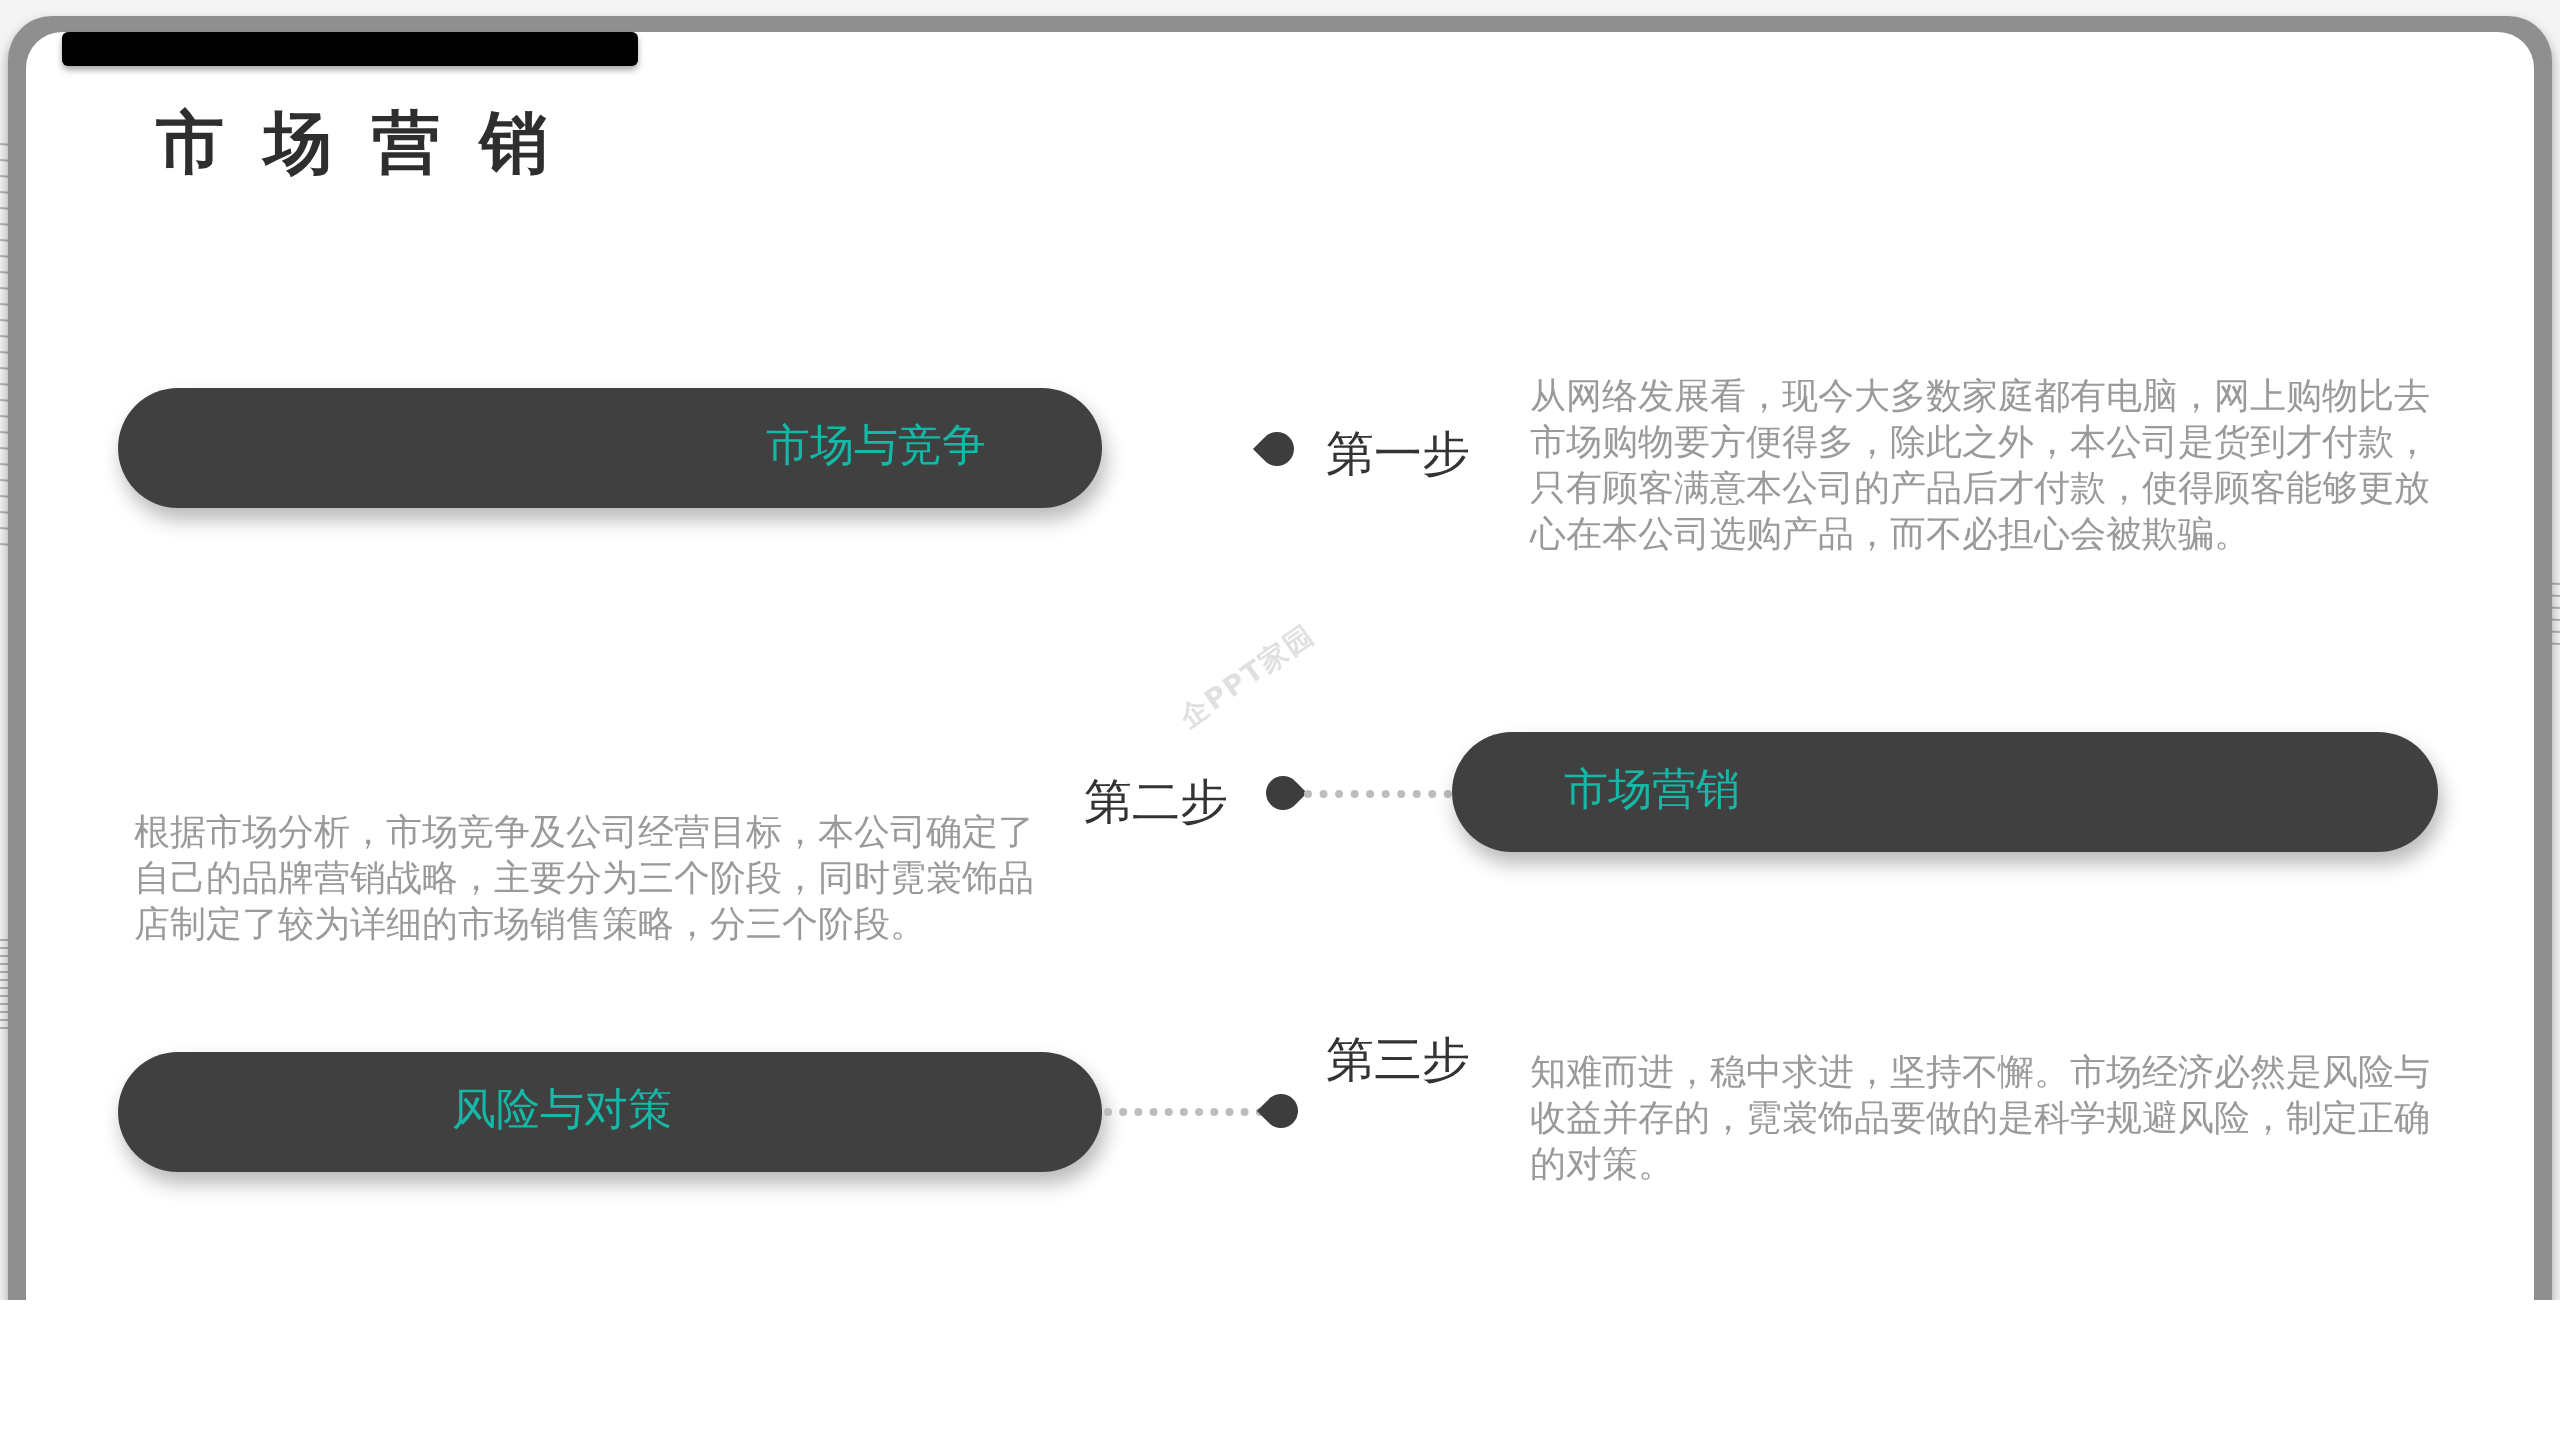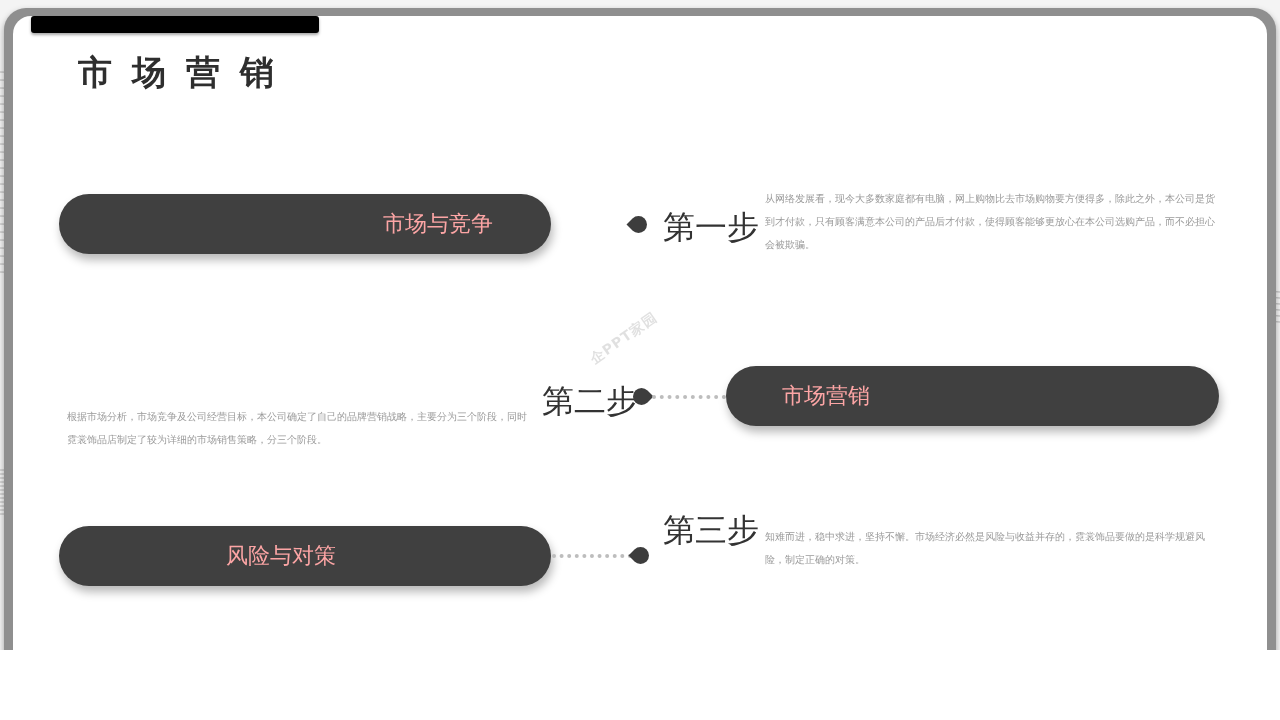--- a/index.html
+++ b/index.html
@@ -50,33 +50,33 @@
       font-weight: bold;
       letter-spacing: 20px;
       color: #2e2e2e;
       line-height: 44px;
     }
     .pill {
       position: absolute;
       height: 60px;
       border-radius: 30px;
       background: #404040;
-      color: #fca5a5;
+      color: #14b8a6;
       font-size: 22px;
       line-height: 60px;
       box-shadow: 2px 6px 10px rgba(0,0,0,0.28);
       box-sizing: border-box;
     }
     .pill-1 { left: 59px; top: 194px; width: 492px; text-align: right; padding-right: 58px; }
     .pill-2 { left: 726px; top: 366px; width: 493px; text-align: left; padding-left: 56px; }
     .pill-3 { left: 59px; top: 526px; width: 492px; text-align: center; padding-right: 48px; }
 
     .step-label {
       position: absolute;
-      font-size: 32px;
+      font-size: 24px;
       color: #333333;
       line-height: 30px;
     }
     .step-1 { left: 663px; top: 212px; }
     .step-2 { left: 542px; top: 386px; }
     .step-3 { left: 663px; top: 515px; }
 
     .drop-dot {
       position: absolute;
       width: 17px; height: 17px;
@@ -92,21 +92,21 @@
     .dotted-line {
       position: absolute;
       height: 0;
       border-top: 4px dotted #bdbdbd;
     }
     .line-2 { left: 652px; top: 395px; width: 74px; }
     .line-3 { left: 552px; top: 554px; width: 80px; }
 
     .desc {
       position: absolute;
-      font-size: 10px;
+      font-size: 18px;
       color: #9a9a9a;
       line-height: 23px;
     }
     .desc-1 { left: 765px; top: 187px; width: 458px; }
     .desc-2 { left: 67px; top: 373px; width: 460px; margin-top: 32px; }
     .desc-3 { left: 765px; top: 525px; width: 458px; }
 
     .watermark {
       position: absolute;
       left: 592px; top: 352px;

